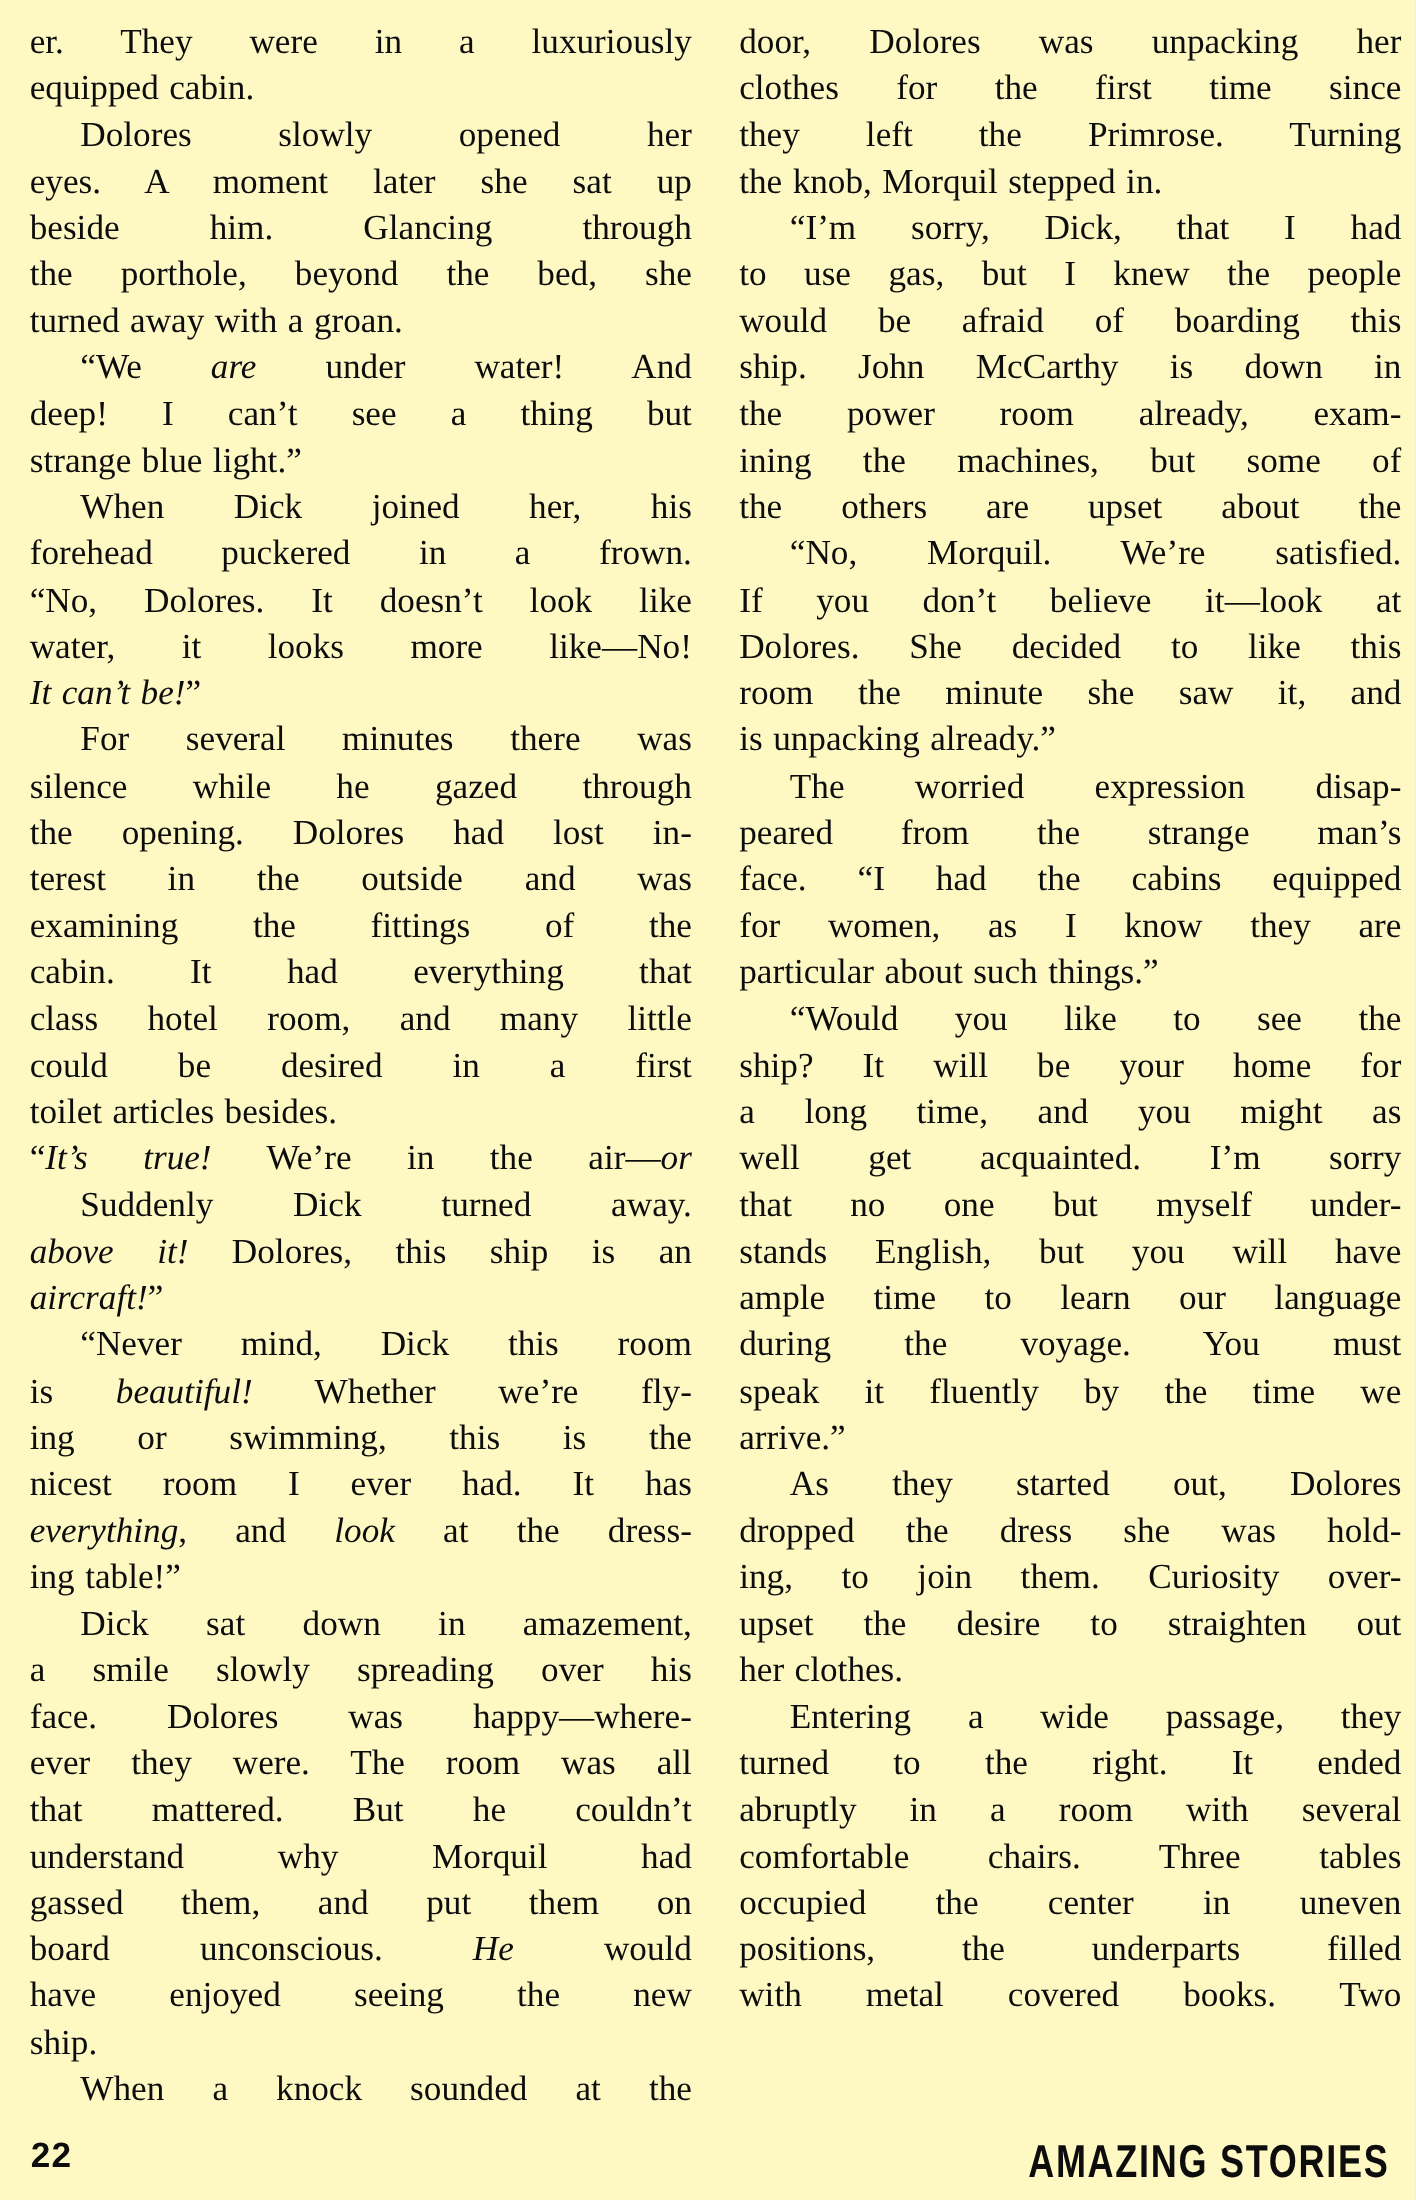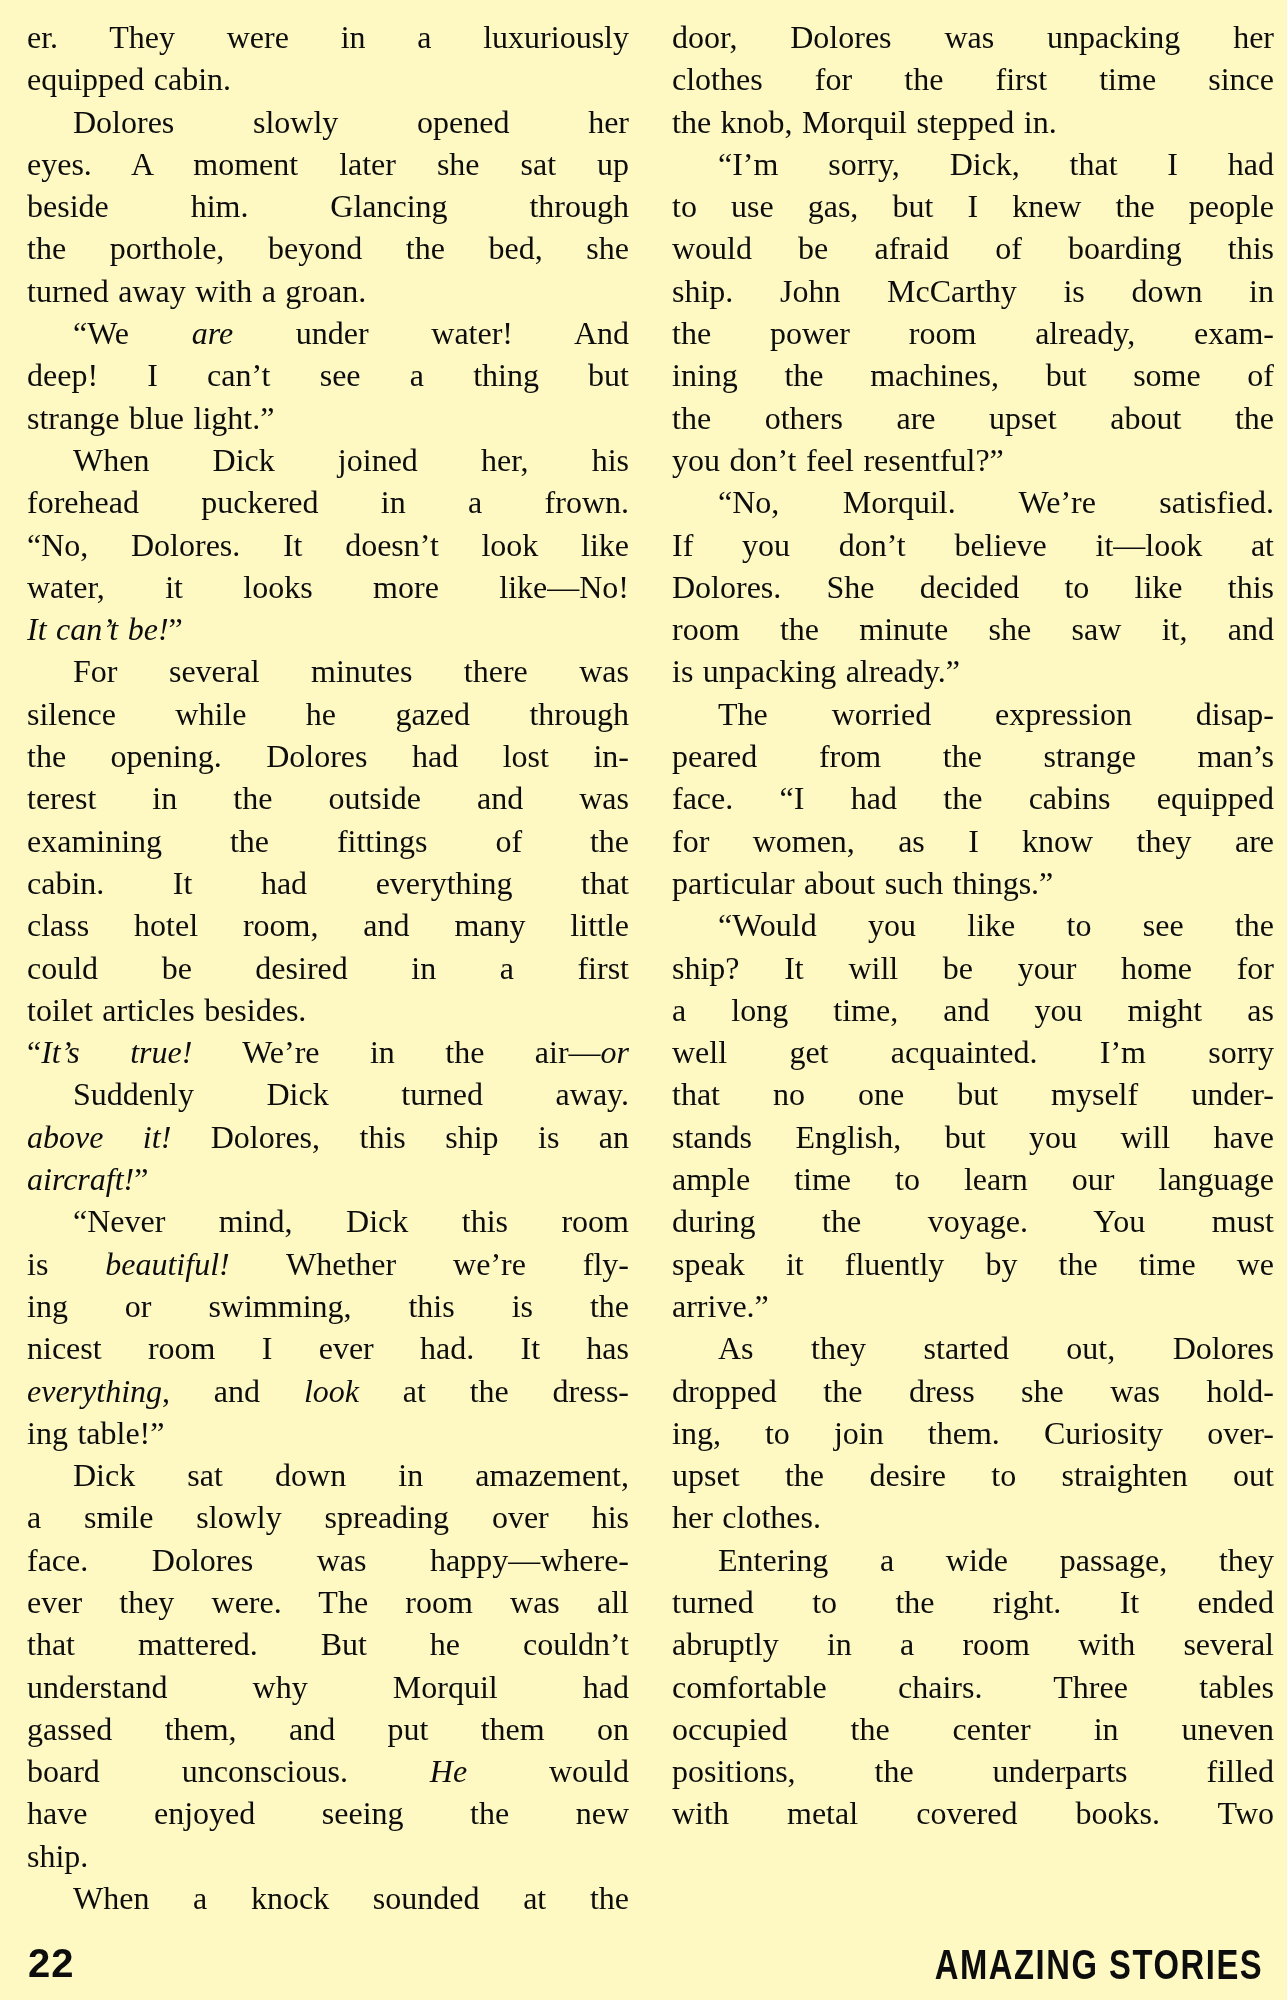--- a/index.html
+++ b/index.html
@@ -38,21 +38,21 @@
     text-align-last: left;
   }
   .line.indent { padding-left: 46px; }
   .line i { }
   .footer-pagenum {
     position: absolute;
     left: 28px;
     top: 1941px;
     font-family: "Liberation Sans", "DejaVu Sans", sans-serif;
     font-weight: 700;
-    font-size: 40px;
+    font-size: 32px;
     letter-spacing: 1px;
   }
   .footer-title {
     position: absolute;
     right: 24px;
     top: 1941px;
     font-family: "Liberation Sans", "DejaVu Sans", sans-serif;
     font-weight: 700;
     font-size: 42px;
     letter-spacing: 2px;
@@ -127,31 +127,31 @@
         <div class="line last">ship.</div>
       </div>
       <div class="para">
         <div class="line indent">When a knock sounded at the</div>
       </div>
     </div>
   <div class="column column-right">
       <div class="para">
         <div class="line">door, Dolores was unpacking her</div>
         <div class="line">clothes for the first time since</div>
+        <div class="line">they left the Primrose. Turning</div>
         <div class="line last">the knob, Morquil stepped in.</div>
       </div>
       <div class="para">
         <div class="line indent">“I’m sorry, Dick, that I had</div>
         <div class="line">to use gas, but I knew the people</div>
         <div class="line">would be afraid of boarding this</div>
         <div class="line">ship. John McCarthy is down in</div>
         <div class="line">the power room already, exam-</div>
         <div class="line">ining the machines, but some of</div>
         <div class="line">the others are upset about the</div>
-        <div class="line last">you don’t feel resentful?”</div>
       </div>
       <div class="para">
         <div class="line indent">“No, Morquil. We’re satisfied.</div>
         <div class="line">If you don’t believe it—look at</div>
         <div class="line">Dolores. She decided to like this</div>
         <div class="line">room the minute she saw it, and</div>
         <div class="line last">is unpacking already.”</div>
       </div>
       <div class="para">
         <div class="line indent">The worried expression disap-</div>

